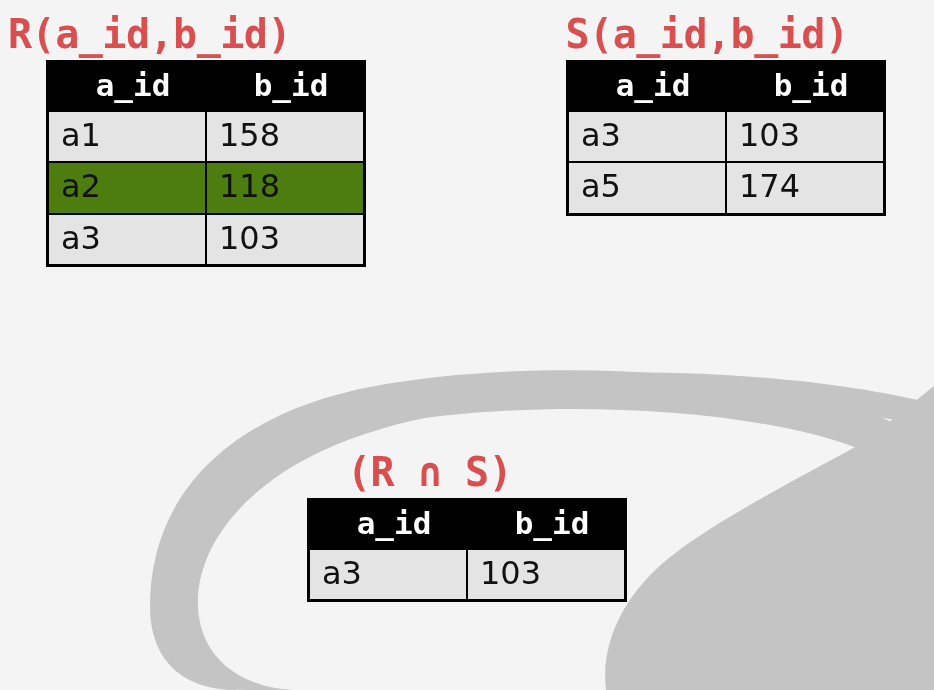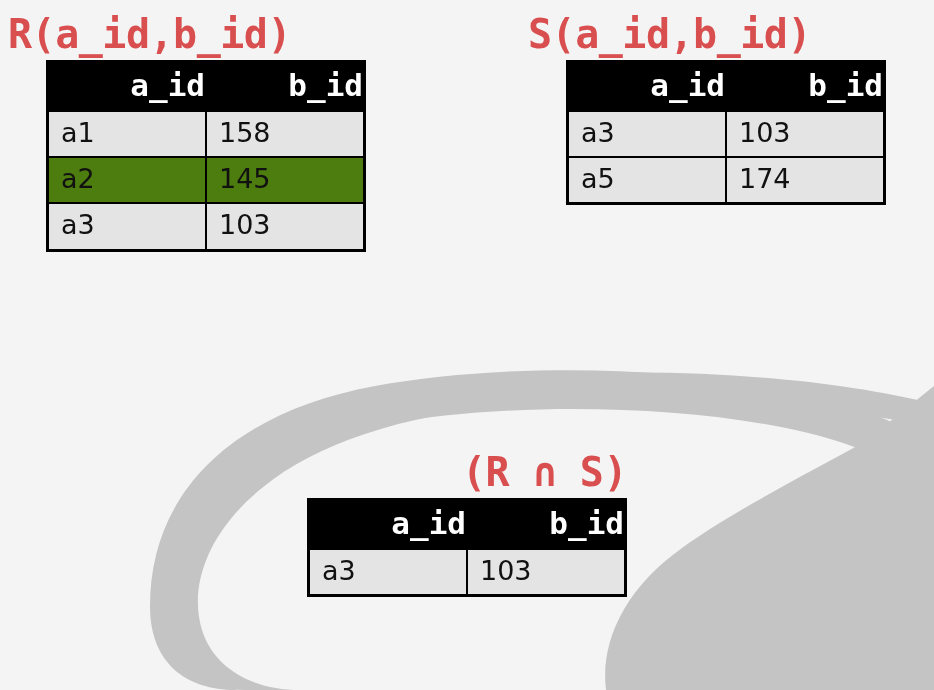--- a/index.html
+++ b/index.html
@@ -41,64 +41,64 @@
     color: #d94f4f;
     font-family: "DejaVu Sans Mono", monospace;
     font-weight: bold;
     font-size: 40px;
     line-height: 1;
     letter-spacing: -0.5px;
     white-space: nowrap;
     margin: 0 0 6px 0;
   }
   .rel-title.center {
-    text-align: right;
+    text-align: left;
   }
 
   table.rel-table {
     border-collapse: collapse;
     border: 3px solid #000;
     background: #ffffff;
     table-layout: fixed;
   }
   table.rel-table th {
     background: #000000;
     color: #ffffff;
     font-family: "DejaVu Sans Mono", monospace;
     font-weight: bold;
     font-size: 31px;
-    text-align: right;
+    text-align: center;
     padding: 6px 0 8px 12px;
     border: none;
     line-height: 1.05;
   }
   table.rel-table td {
     font-family: "DejaVu Sans", sans-serif;
-    font-size: 27px;
+    font-size: 32px;
     color: #111111;
     text-align: left;
     padding: 7px 0 9px 12px;
     border: 2px solid #000000;
     line-height: 1.05;
   }
   table.rel-table tr.shade td {
     background: #e4e4e4;
   }
   table.rel-table tr.plain td {
     background: #4d7c0f;
   }
   table.rel-table thead tr th:first-child { border-right: 2px solid #000; }
 
   
   #relation-r  { left: 46px;  top: 14px; }
   #relation-s  { left: 566px; top: 14px; }
   #relation-rs { left: 307px; top: 452px; }
 
   #relation-r  .rel-title { margin-left: -38px; }
-  #relation-s  .rel-title { margin-left: -38px; }
+  #relation-s  .rel-title { margin-left: -38px; text-align: center; }
   #relation-rs .rel-title { margin-left: 40px; }
 
   #relation-r  table.rel-table { width: 320px; }
   #relation-s  table.rel-table { width: 320px; }
   #relation-rs table.rel-table { width: 320px; }
 
   .col-a { width: 50%; }
   .col-b { width: 50%; }
 </style>
 </head>
@@ -161,21 +161,21 @@
           <th>b_id</th>
         </tr>
       </thead>
       <tbody>
         <tr class="shade">
           <td>a1</td>
           <td>158</td>
         </tr>
         <tr class="plain">
           <td>a2</td>
-          <td>145</td>
+          <td>118</td>
         </tr>
         <tr class="shade">
           <td>a3</td>
           <td>103</td>
         </tr>
       </tbody>
     </table>
   </div>
 
   <div class="relation" id="relation-s">

